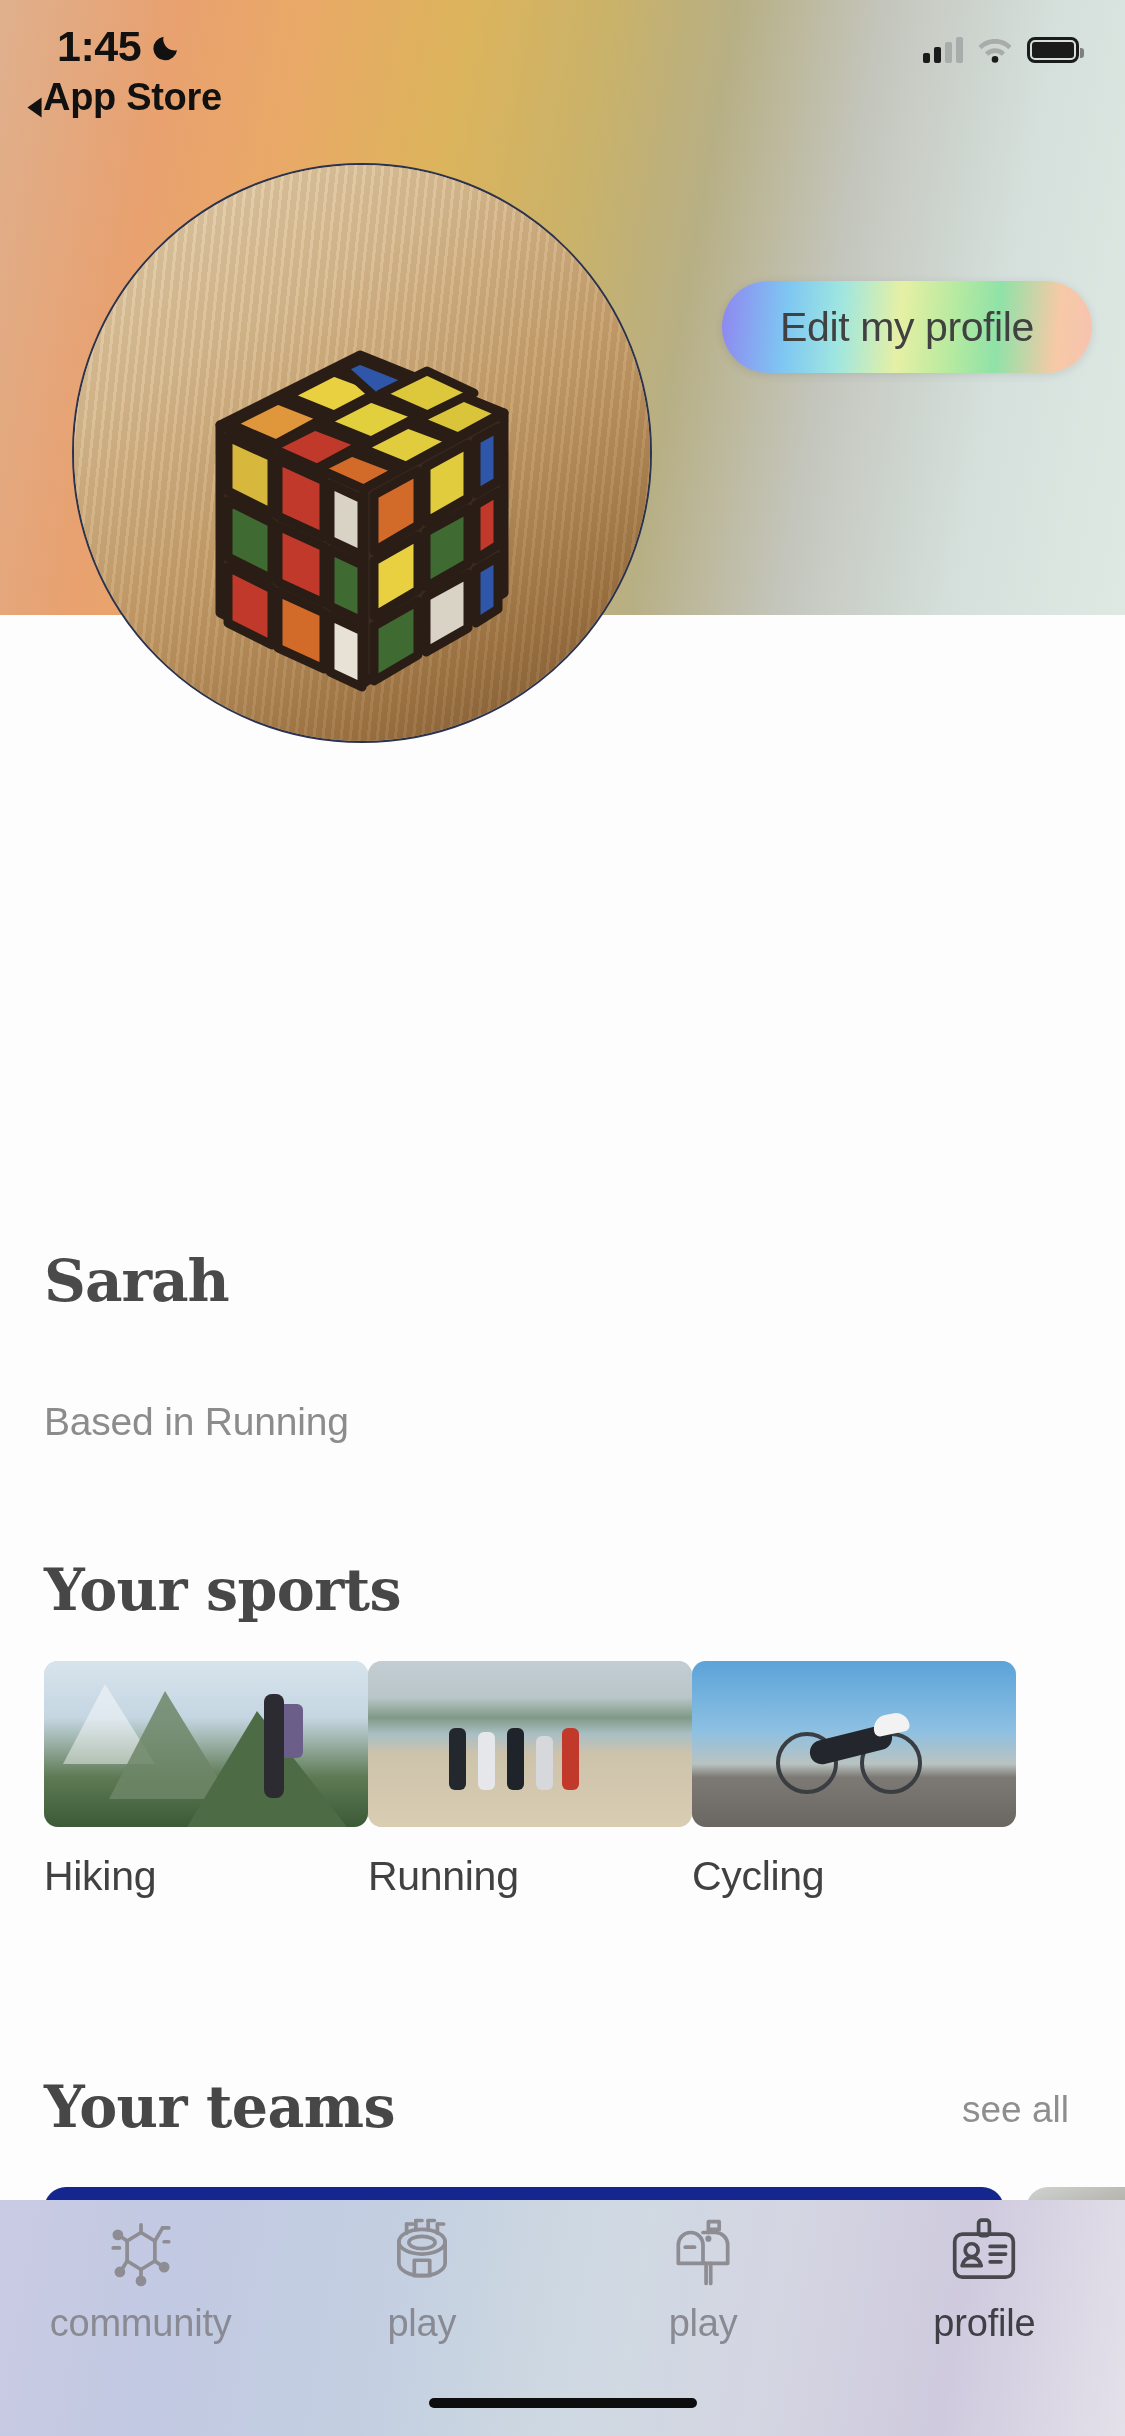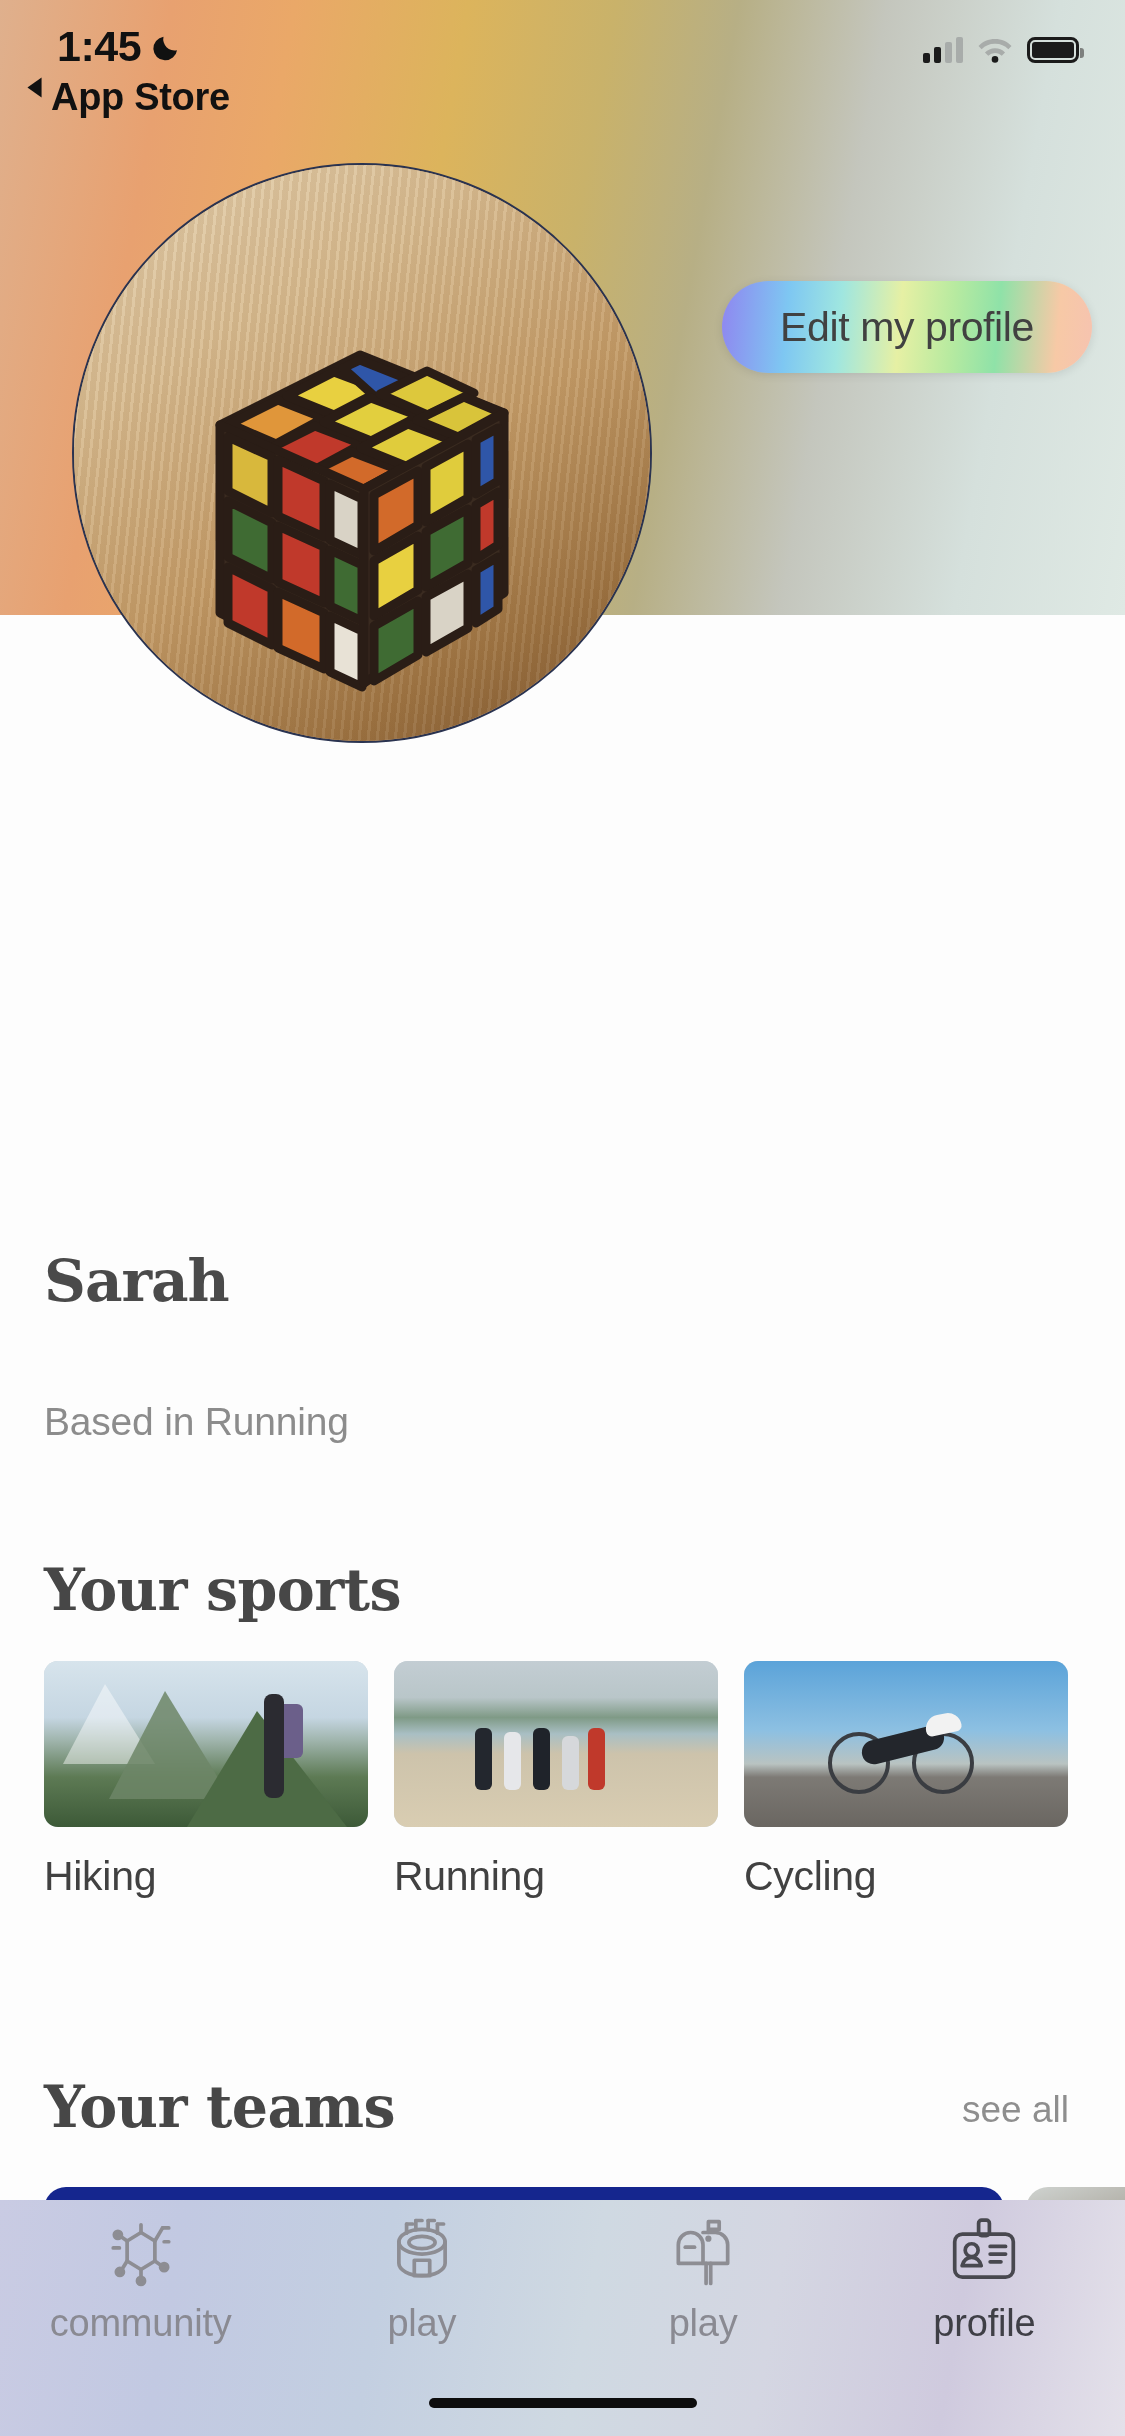--- a/index.html
+++ b/index.html
@@ -25,21 +25,21 @@
   .sb-time {
     position: absolute; left: 57px; top: 22px;
     font-size: 43px; font-weight: 600; letter-spacing: -0.5px;
     display: flex; align-items: center; gap: 11px;
   }
   .moon { display: inline-block; width: 30px; height: 30px; position: relative; }
   .moon svg { display: block; }
   .sb-back {
     position: absolute; left: 26px; top: 76px;
     font-size: 38px; font-weight: 600; letter-spacing: -0.3px;
-    display: flex; align-items: flex-start; gap: 8px;
+    display: flex; align-items: flex-end; 
   }
   .sb-right {
     position: absolute; right: 46px; top: 36px;
     display: flex; align-items: center; gap: 14px;
   }
   .bars { display: flex; align-items: flex-end; gap: 4px; height: 26px; }
   .bars i { display: block; width: 7px; background: #1b1b1b; border-radius: 2px; }
   .bars i:nth-child(1) { height: 10px; }
   .bars i:nth-child(2) { height: 16px; }
   .bars i:nth-child(3) { height: 21px; background: #a8acaa; }
@@ -108,21 +108,21 @@
   #sports-head { top: 1561px; }
   #teams-head  { top: 2078px; }
   .see-all {
     position: absolute; right: 56px; top: 2089px;
     font-size: 37px; color: #8e8e8e;
   }
 
   
   .sports {
     position: absolute; left: 44px; top: 1661px; width: 1040px;
-    display: flex; gap: 26px;
+    display: flex; 
   }
   .sport { width: 324px; }
   .sport .thumb {
     width: 324px; height: 166px; border-radius: 14px; overflow: hidden;
     position: relative; background: #c9d3da;
   }
   .sport .label {
     margin-top: 26px; font-size: 41px; color: #414141; letter-spacing: -0.3px;
   }
   

